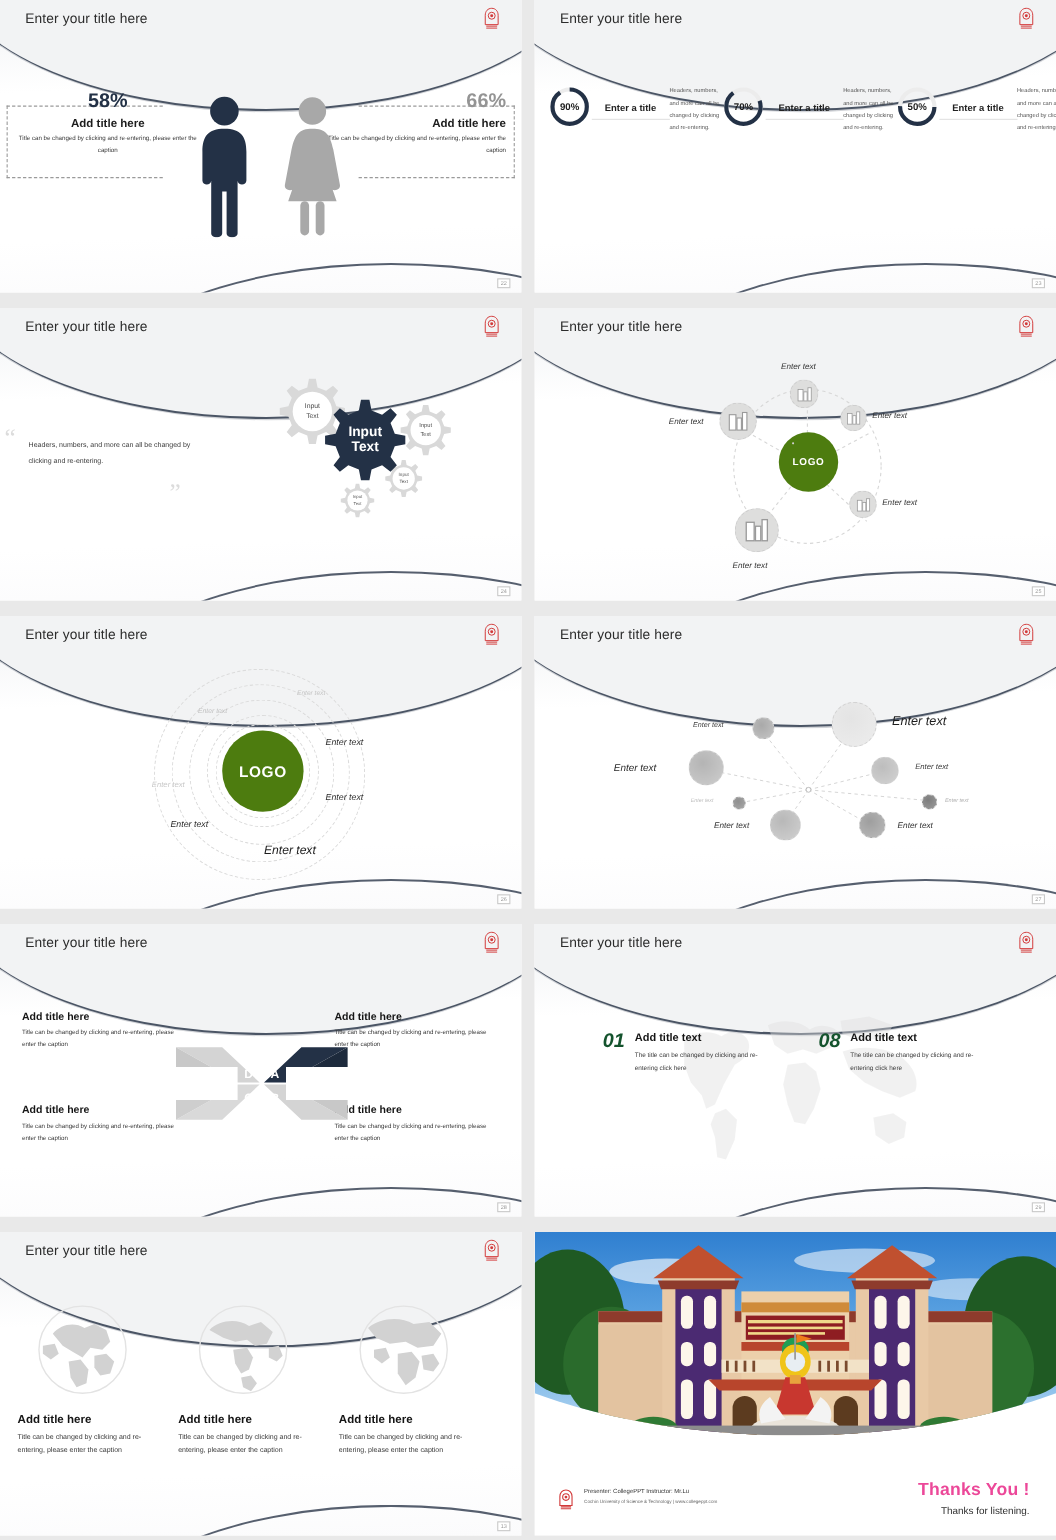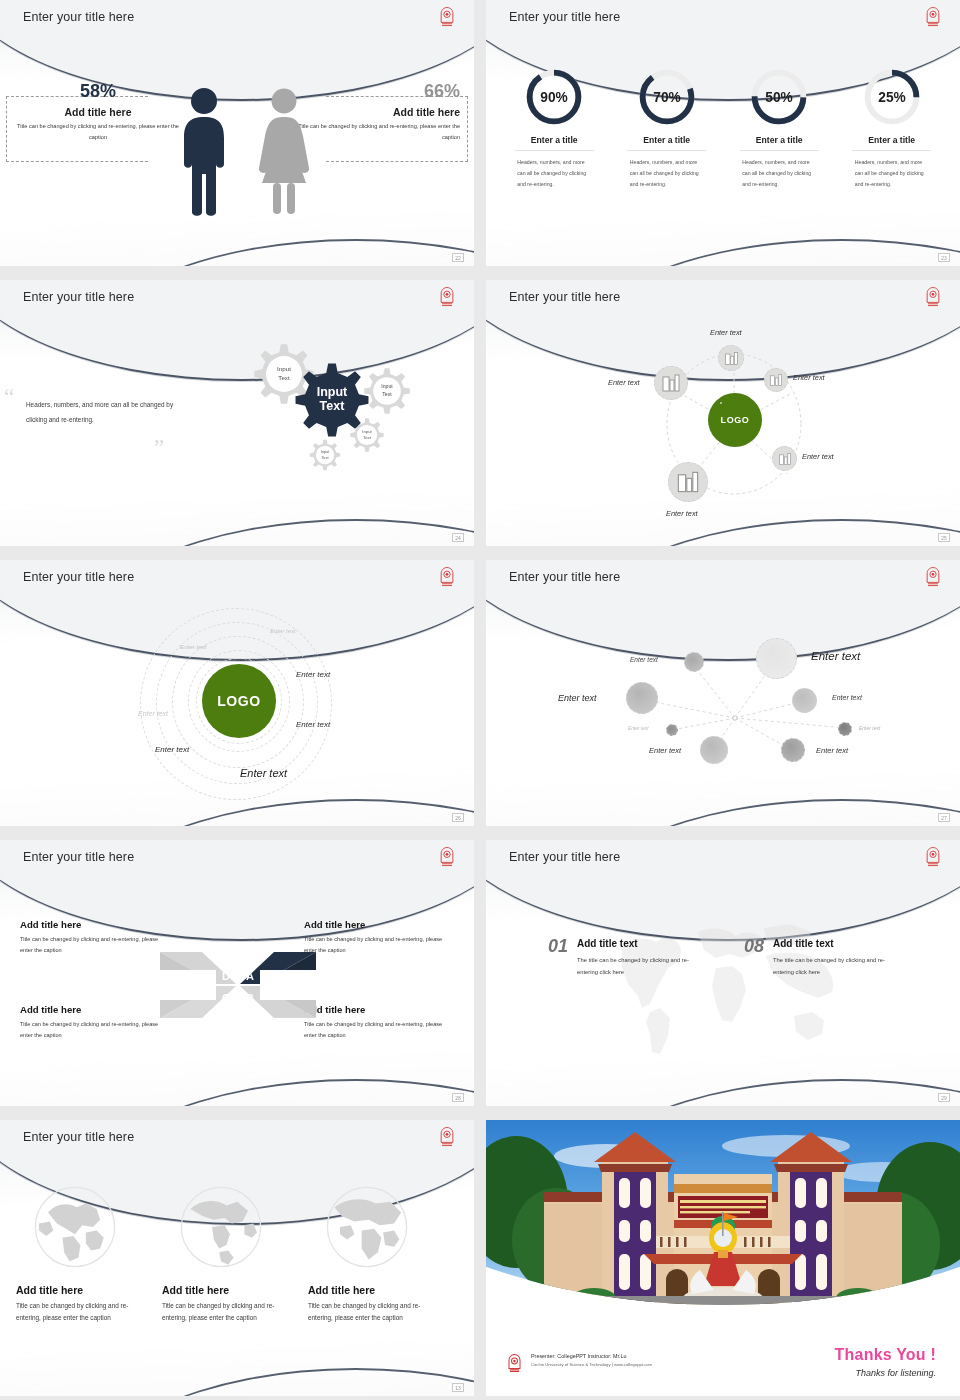--- a/index.html
+++ b/index.html
@@ -73,21 +73,21 @@
   .s1-brk { position:absolute; top:34px; width:142px; height:66px;
     border-top:1px dashed #9a9a9a; border-bottom:1px dashed #9a9a9a; }
   .s1-brk.l { left:6px; border-left:1px dashed #9a9a9a; }
   .s1-brk.r { right:6px; border-right:1px dashed #9a9a9a; }
   .fig { position:absolute; top:24px; }
   .fig.man { left:176px; }
   .fig.woman { left:256px; }
 
   
   .s2-row { position:absolute; left:12px; right:12px; top:66px; display:flex; }
-  .s2-col { flex:1; display:flex; flex-direction:column; align-items:center; }
+  .s2-col { flex:1; display:flex; flex-direction:row; align-items:center; }
   .s2-ttl { font-size:8.6px; font-weight:bold; color:#222; margin-top:7px;
             border-bottom:.7px solid #e2e2e2; padding-bottom:5px; width:70%; text-align:center; }
   .s2-desc { font-size:5.2px; color:#555; line-height:2.1; margin-top:6px; width:74px; text-align:left; }
 
   
   .s3-quote { position:absolute; left:26px; top:118px; width:160px; }
   .s3-mark { position:absolute; font-size:23px; color:#dcdcdc; font-family:"Liberation Serif",serif; line-height:.7; }
   .s3-txt { font-size:6.4px; color:#3c3c3c; line-height:2.3; }
 
   
@@ -104,39 +104,39 @@
   
   .blob { position:absolute; border-radius:50%; border:1px dashed #d3d3d3; }
 
   
   .s7-blk { position:absolute; width:150px; }
   .s7-h { font-size:9.6px; font-weight:bold; color:#151515; }
   .s7-p { font-size:5.6px; color:#3a3a3a; line-height:2.05; margin-top:4px; }
 
   
   .s8-item { position:absolute; display:flex; gap:9px; align-items:flex-start; }
-  .s8-num { font-size:18px; font-weight:bold; font-style:italic; color:#737373; line-height:.95; }
+  .s8-num { font-size:18px; font-weight:bold; font-style:italic; color:#14532d; line-height:.95; }
   .s8-h { font-size:10px; font-weight:bold; color:#151515; }
   .s8-p { font-size:5.8px; color:#3b3b3b; line-height:2.1; margin-top:5px; }
 
   
   .s9-col { position:absolute; top:62px; width:128px; }
   .s9-h { font-size:10.5px; font-weight:bold; color:#151515; margin-top:8px; }
   .s9-p { font-size:6.4px; color:#3a3a3a; line-height:1.95; margin-top:4px; }
 
   
   .photo-clip {
     position:absolute; left:0; top:0; width:100%; height:185px;
     overflow:hidden;
     -webkit-clip-path: ellipse(82% 100% at 50% 0%);
     clip-path: ellipse(82% 100% at 50% 0%);
   }
   .thanks-wrap { position:absolute; right:24px; bottom:18px; text-align:right; }
   .thanks-h { font-size:16px; font-weight:bold; color:#ec4899; letter-spacing:.2px; }
-  .thanks-s { font-size:9px; color:#2f2f2f; margin-top:4px;font-style:italic; }
+  .thanks-s { font-size:9px; color:#2f2f2f; margin-top:4px; }
   .foot-wrap { position:absolute; left:20px; bottom:22px; display:flex; gap:8px; align-items:flex-start; }
   .foot-l1 { font-size:5.4px; color:#333; }
   .foot-l2 { font-size:4.2px; color:#666; margin-top:3px; }
 </style>
 </head>
 <body>
 
 <div class="grid">
 
   <div class="slide">

